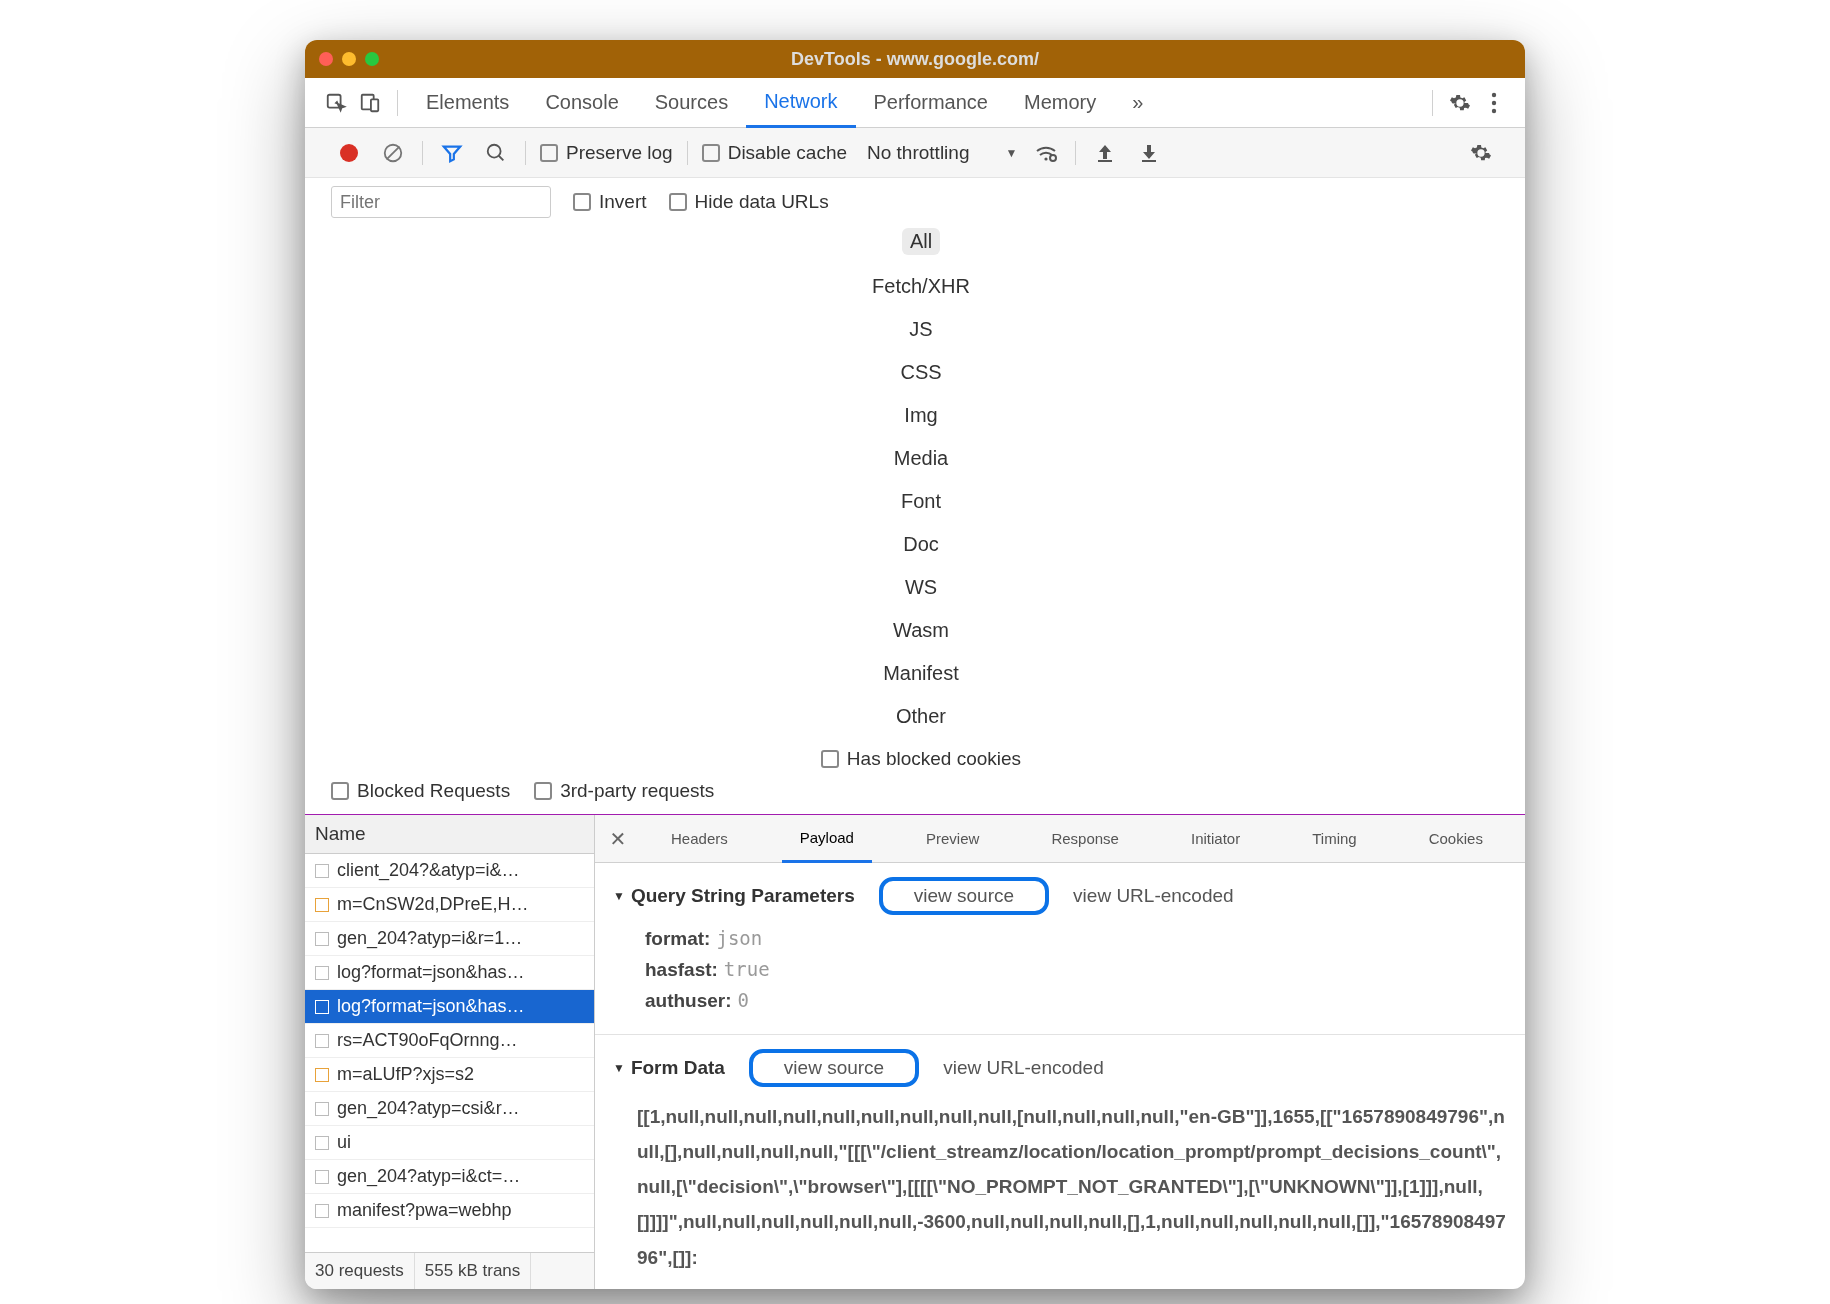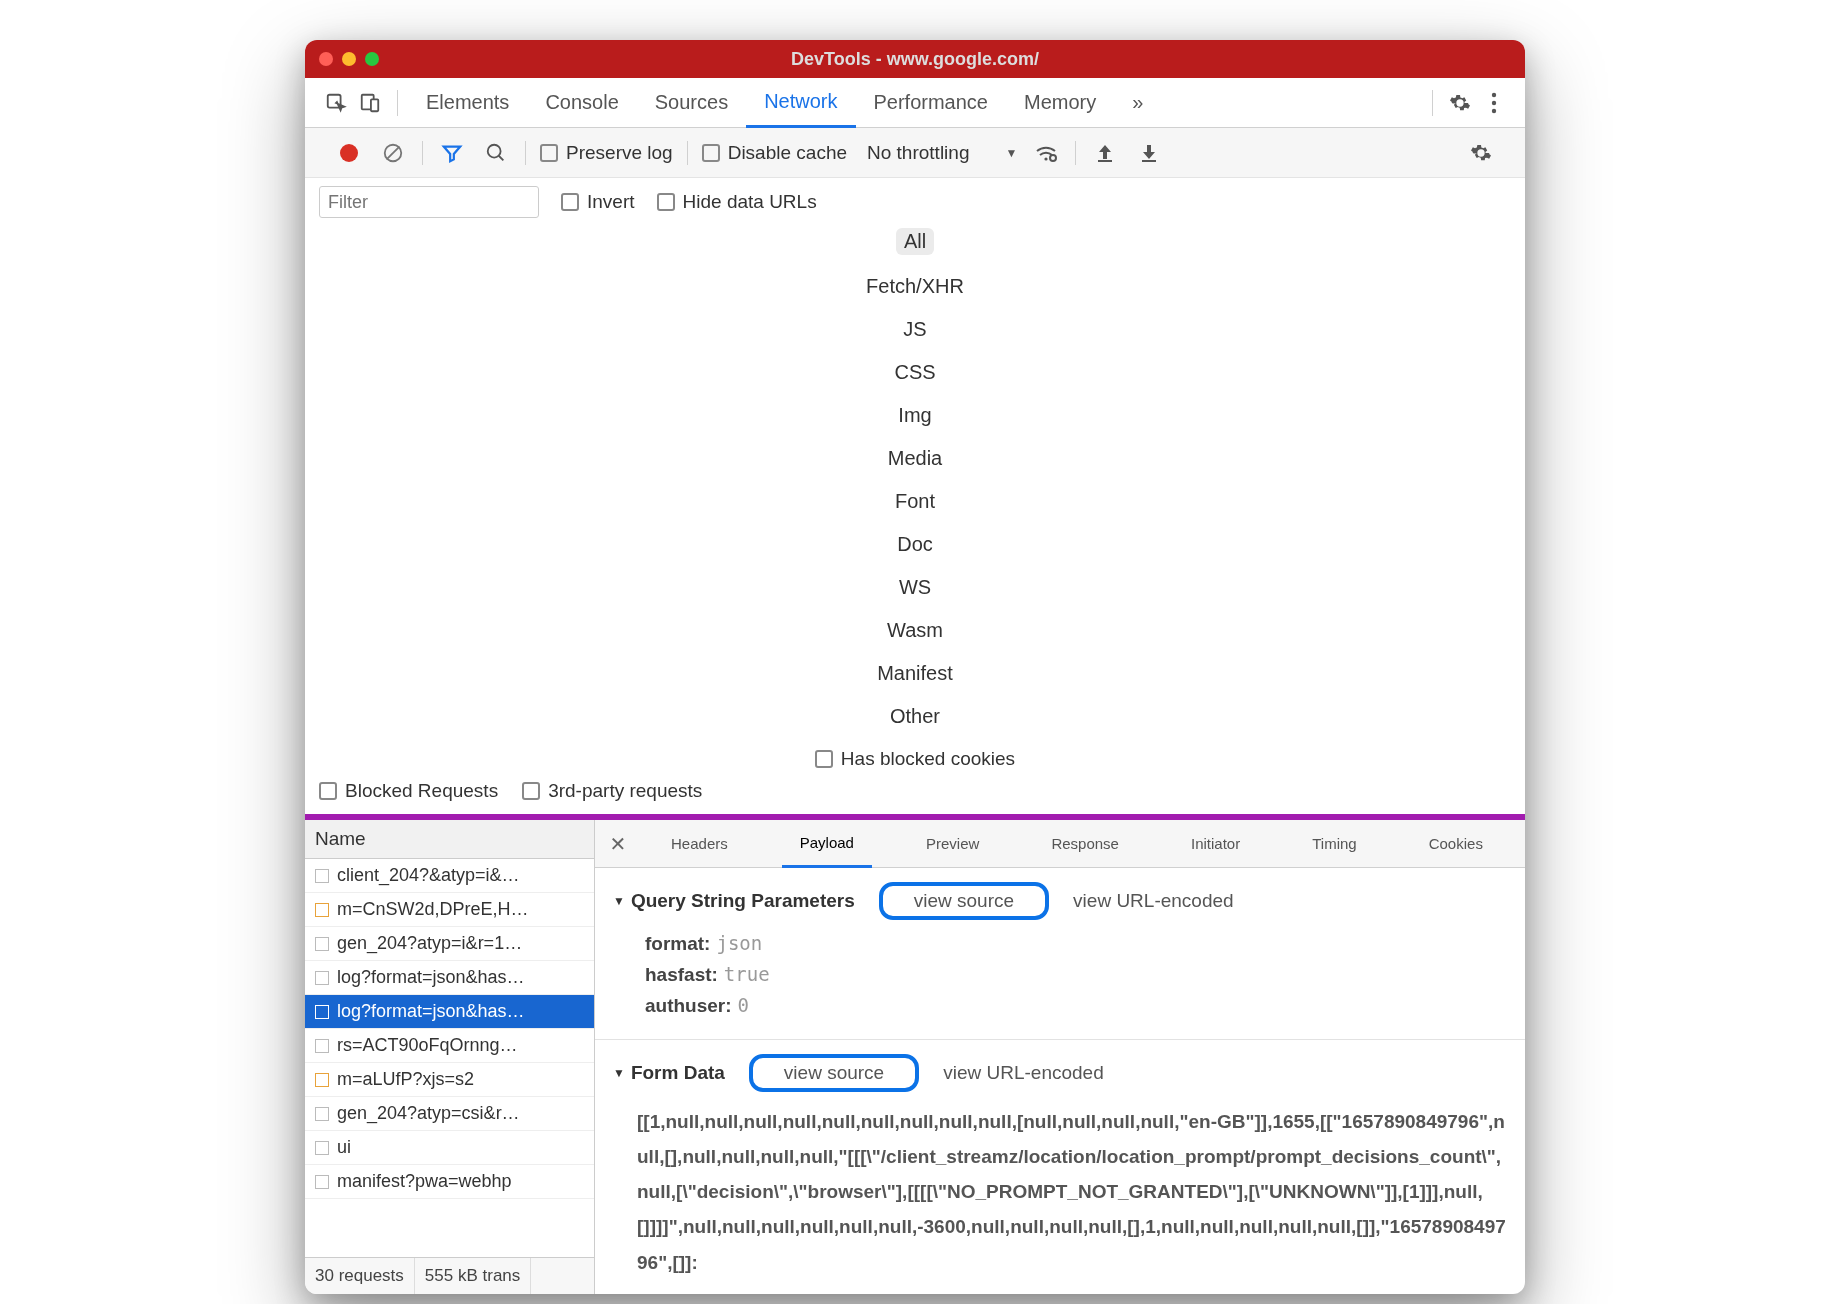--- a/index.html
+++ b/index.html
@@ -11,21 +11,21 @@
   }
   .window {
     width: 1220px;
     margin: 40px auto;
     border-radius: 12px;
     overflow: hidden;
     box-shadow: 0 30px 80px rgba(0,0,0,0.35), 0 10px 30px rgba(0,0,0,0.25);
     background: #fff;
   }
   .titlebar {
-    background: #b91c1c;
+    background: #a16207;
     height: 38px;
     display: flex;
     align-items: center;
     padding: 0 14px;
     position: relative;
   }
   .traffic { display:flex; gap:9px; }
   .dot { width:14px; height:14px; border-radius:50%; }
   .dot.red{background:#ff5f57;} .dot.yellow{background:#febc2e;} .dot.green{background:#28c840;}
   .title { color:#ddd; font-weight:600; font-size:18px; position:absolute; left:0; right:0; text-align:center; }
@@ -48,21 +48,21 @@
   .record-dot{width:18px;height:18px;border-radius:50%;background:#d93025;}
   .tb-sep{width:1px;height:24px;background:#d0d0d0;}
   .checkbox {
     width:18px;height:18px;border:2px solid #888;border-radius:3px;display:inline-block;vertical-align:middle;margin-right:8px;
   }
   .tb-label{color:#333;font-size:19px;display:flex;align-items:center;}
   .throttle{display:flex;align-items:center;gap:8px;color:#333;font-size:19px;margin-left:6px;}
   .caret{font-size:12px;color:#555;}
 
   .filterbar {
-    padding:8px 14px 12px 14px; border-bottom:6px solid #a21caf; display:flex;flex-direction:column;gap:10px;
+    padding:8px 14px 12px 26px; border-bottom:1px solid #a21caf; display:flex;flex-direction:column;gap:10px;
   }
   .filter-row1{display:flex;gap:22px;align-items:center;}
   .filter-input{
     width:220px;height:32px;border:1px solid #ccc;border-radius:3px;padding:0 8px;font-size:18px;color:#444;
   }
   .filter-types{display:flex;align-items:center;gap:20px;flex-wrap:wrap;font-size:20px;flex-direction:column;}
   .ft-pill{background:#ebebeb;border-radius:6px;padding:2px 8px;}
   .filter-row3{display:flex;gap:24px;align-items:center;}
 
   .content{display:flex;min-height:470px;}
@@ -297,20 +297,24 @@
           <div class="sb-row">
             <span class="ficon"></span>
             <span style="overflow: hidden; text-overflow: ellipsis;">gen_204?atyp=csi&amp;r…</span>
           </div>
           <div class="sb-row">
             <span class="ficon"></span>
             <span style="overflow: hidden; text-overflow: ellipsis;">ui</span>
           </div>
           <div class="sb-row">
             <span class="ficon"></span>
+            <span style="overflow: hidden; text-overflow: ellipsis;">gen_204?atyp=i&amp;ct=…</span>
+          </div>
+          <div class="sb-row">
+            <span class="ficon"></span>
             <span style="overflow: hidden; text-overflow: ellipsis;">manifest?pwa=webhp</span>
           </div>
         </div>
       <div class="sb-footer">
         <span>30 requests</span>
         <span>555 kB trans</span>
       </div>
     </div>
 
     <div class="details">

